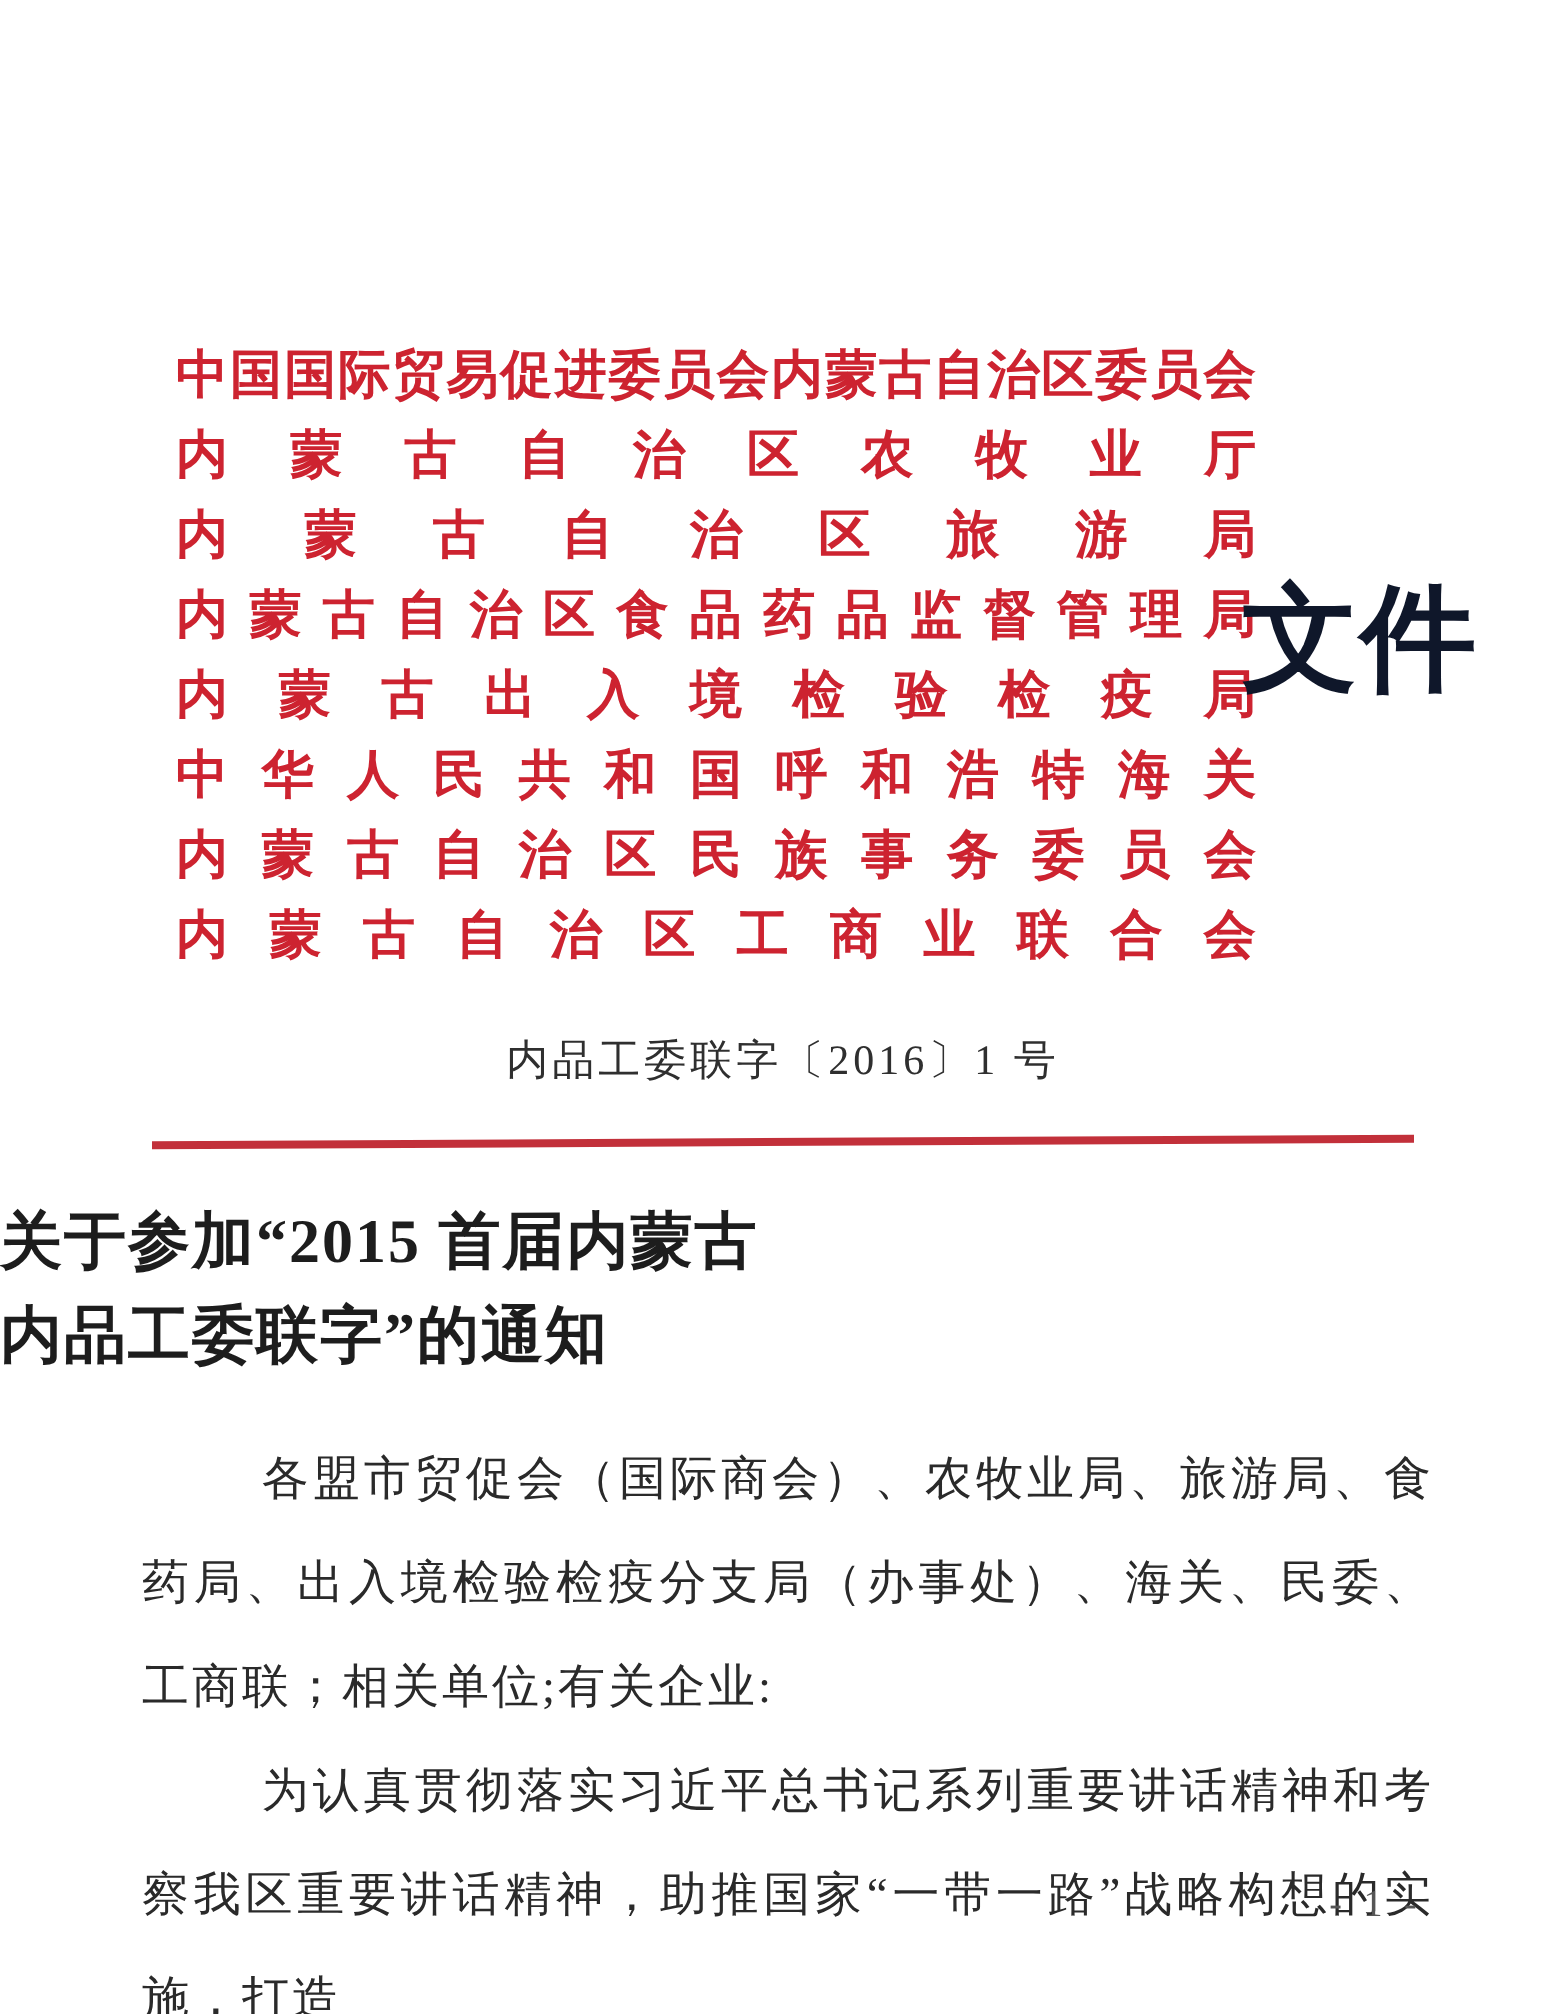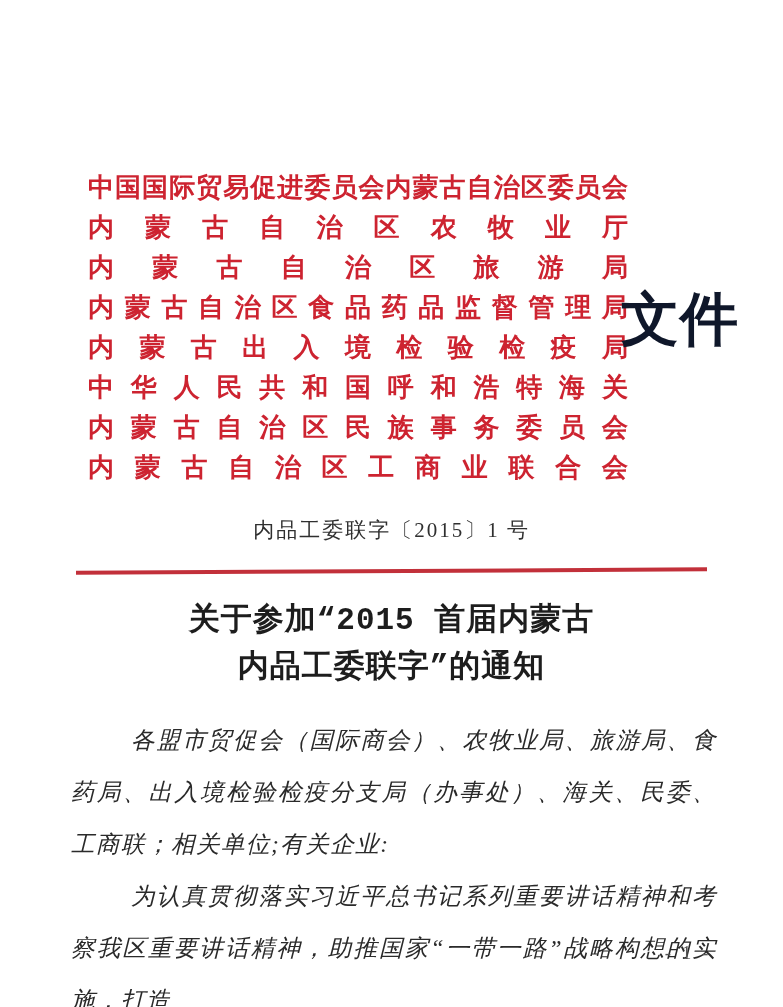--- a/index.html
+++ b/index.html
@@ -61,41 +61,40 @@
     height: 4px;
     background: #c2303a;
     transform: rotate(-0.3deg);
   }
   
   .doc-title {
     position: absolute;
     left: 0;
     top: 597px;
     width: 100%;
-    text-align: center;
+    text-align: left;
     font-size: 31px;
     font-weight: bold;
     line-height: 47px;
     color: #1d1d1d;
     letter-spacing: 1px;
-    font-family: Liberation Mono, monospace;
   }
   
   .body-text {
     position: absolute;
     left: 71px;
     top: 714px;
     width: 646px;
     font-size: 23.5px;
     line-height: 52px;
     color: #2a2a2a;
     text-align: justify;
     letter-spacing: 1.5px;
   }
-  .body-text p { text-indent: 2.55em; font-style: italic; }
+  .body-text p { text-indent: 2.55em; }
   
   .page-number {
     position: absolute;
     left: 648px;
     top: 942px;
     width: 80px;
     text-align: center;
     font-size: 19px;
     letter-spacing: 3px;
     color: #555;
@@ -223,21 +222,21 @@
         <span>商</span>
         <span>业</span>
         <span>联</span>
         <span>合</span>
         <span>会</span>
       </div>
   </div>
 
   <div class="doc-word">文件</div>
 
-  <div class="ref-number">内品工委联字〔2015〕1 号</div>
+  <div class="ref-number">内品工委联字〔2016〕1 号</div>
 
   <div class="red-rule"></div>
 
   <div class="doc-title">
     <div>关于参加“2015 首届内蒙古</div>
     <div>内品工委联字”的通知</div>
   </div>
 
   <div class="body-text">
     <p>各盟市贸促会（国际商会）、农牧业局、旅游局、食药局、出入境检验检疫分支局（办事处）、海关、民委、工商联；相关单位;有关企业:</p>

